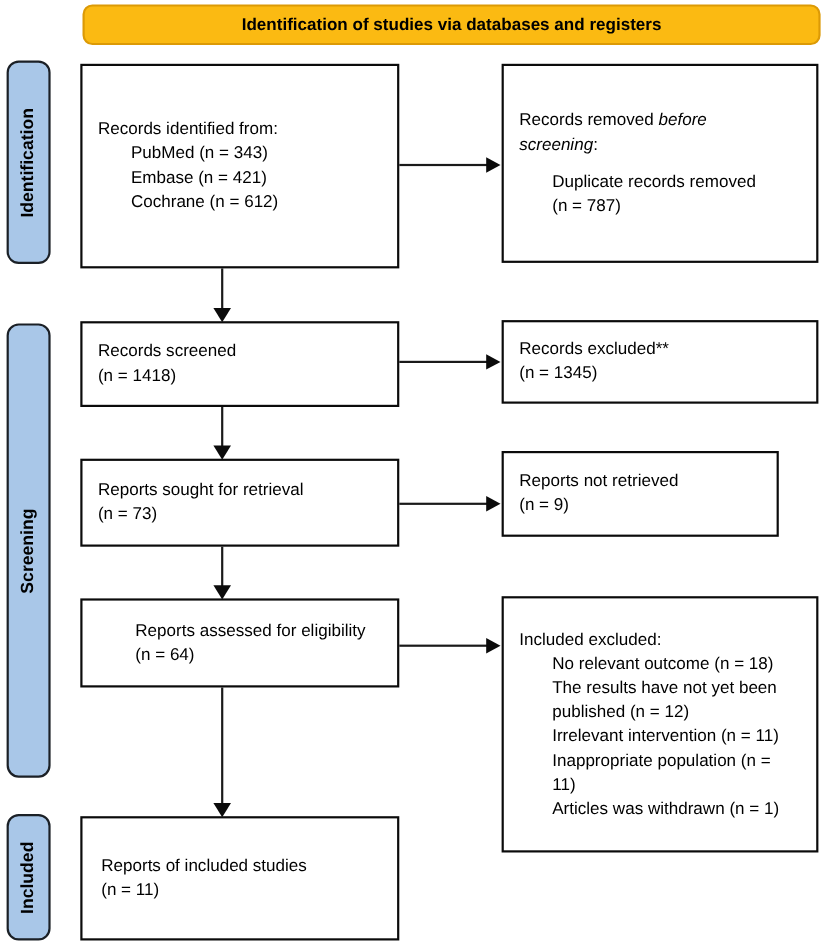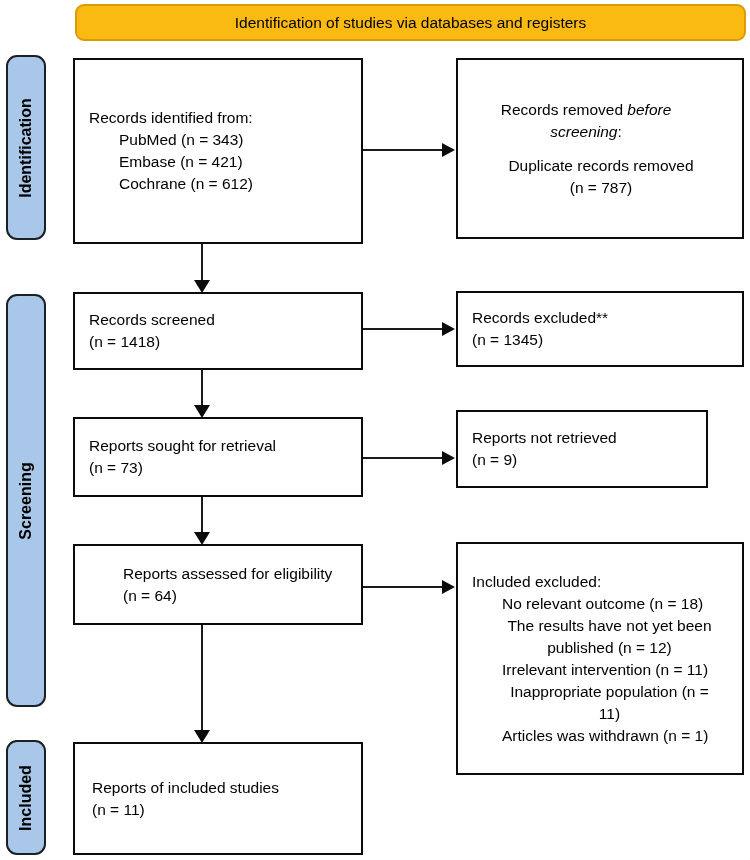--- a/index.html
+++ b/index.html
@@ -5,38 +5,38 @@
   html,body{margin:0;padding:0;background:#ffffff;}
   .canvas{
     position:relative;width:750px;height:860px;background:#ffffff;
     font-family:"Liberation Sans","DejaVu Sans",sans-serif;color:#000;
     overflow:hidden;
   }
   .banner{
     position:absolute;left:75px;top:4px;width:671px;height:37px;
     background:#FBBA12;border:2.5px solid #DC9A06;border-radius:9px;
     display:flex;align-items:center;justify-content:center;
-    font-weight:normal;font-size:15.5px;box-sizing:border-box;
+    font-weight:bold;font-size:15.5px;box-sizing:border-box;
   }
   .stage{
     position:absolute;left:6px;width:40px;background:#A9C7E8;
     border:2.5px solid #1b2026;border-radius:11px;box-sizing:border-box;
   }
   .stage-label{
     position:absolute;top:50%;left:50%;
     transform:translate(-50%,-50%) rotate(-90deg);
     font-weight:bold;font-size:16px;white-space:nowrap;
   }
   .box{
     position:absolute;background:#ffffff;border:2px solid #0b0b0b;
     box-sizing:border-box;display:flex;flex-direction:column;
     justify-content:center;align-items:flex-start;
     padding:6px 14px;font-size:15.5px;line-height:22px;
   }
-  .line{white-space:normal;text-align:center;}
+  .line{white-space:normal;}
   .indent{padding-left:30px;box-sizing:border-box;}
   .vline{position:absolute;width:2px;background:#1a1a1a;}
   .hline{position:absolute;height:2px;background:#1a1a1a;}
   .head-down{
     position:absolute;width:0;height:0;
     border-left:8px solid transparent;border-right:8px solid transparent;
     border-top:13px solid #0b0b0b;
   }
   .head-right{
     position:absolute;width:0;height:0;

